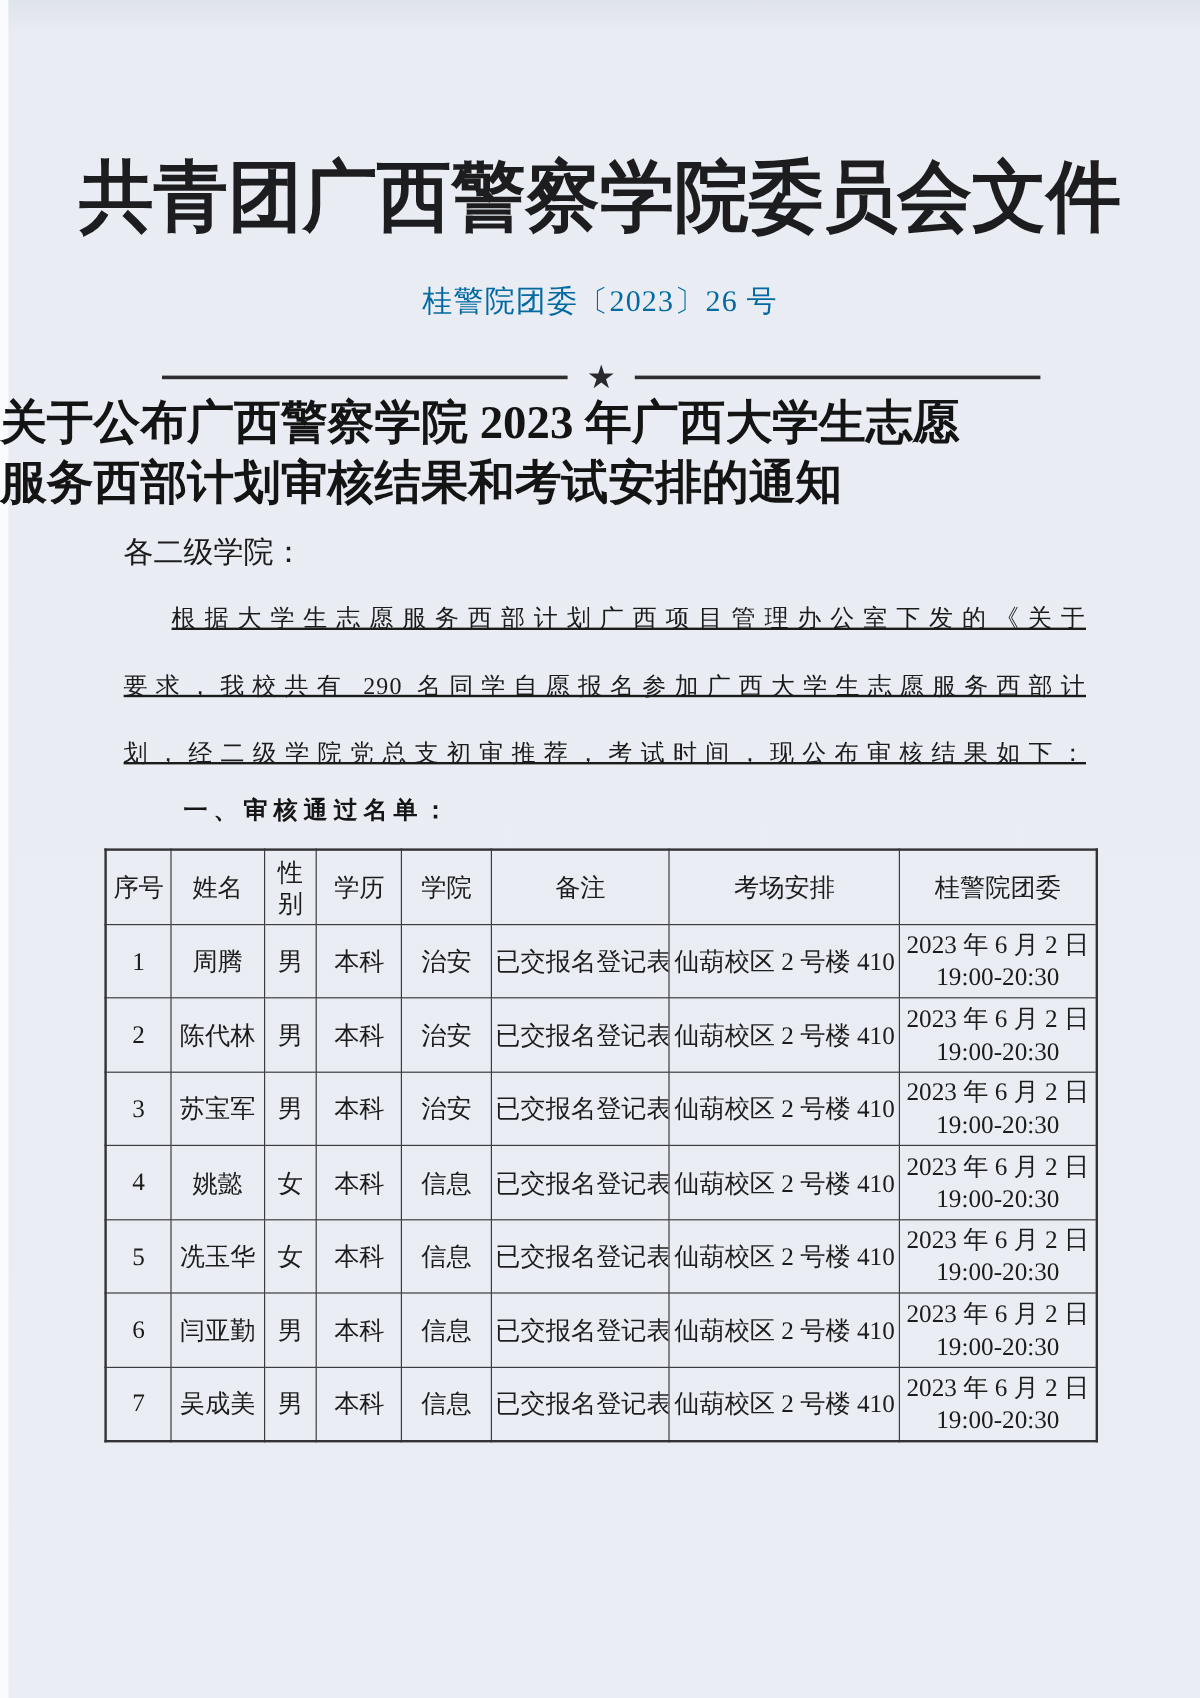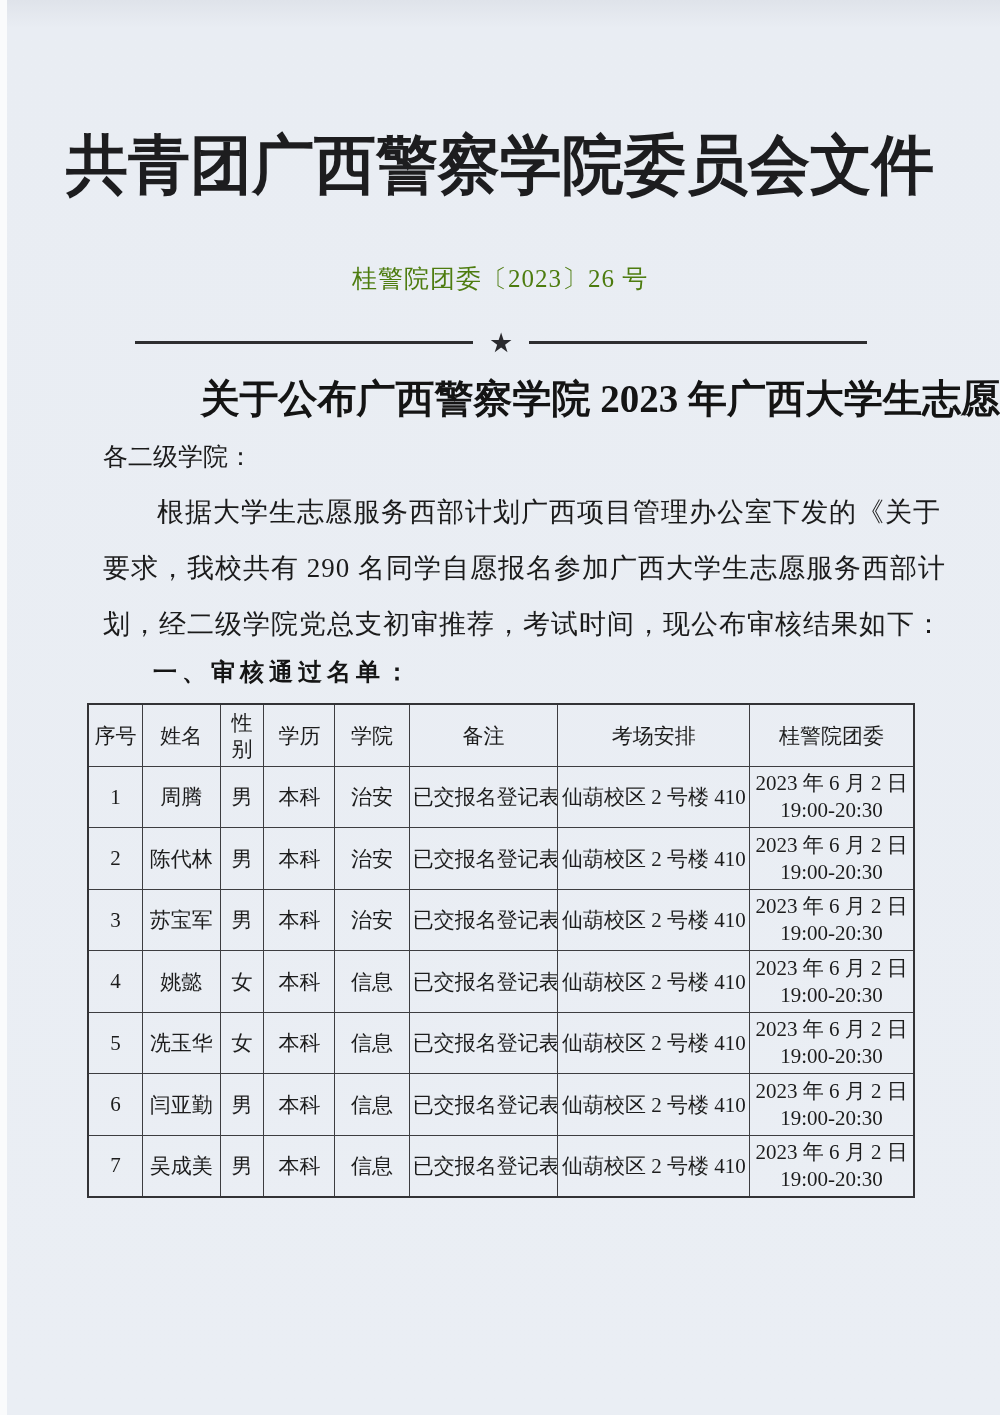--- a/index.html
+++ b/index.html
@@ -25,75 +25,75 @@
     margin-top: 128px;
     text-align: center;
     font-size: 62px;
     line-height: 1.2;
     font-weight: 900;
     letter-spacing: 0px;
     color: #1d1d1f;
     transform: scaleY(1.04);
   }
   .doc-number {
-    margin-top: 60px;
+    margin-top: 32px;
     text-align: center;
     font-size: 25px;
     letter-spacing: 1px;
-    color: #4d7c0f;
+    color: #0369a1;
   }
   .star-divider {
     margin: 34px 133px 0 135px;
     display: flex;
     align-items: center;
   }
   .divider-line {
     flex: 1;
     height: 3px;
     background: #2e2e30;
   }
   .star-glyph {
     font-size: 27px;
     line-height: 27px;
     color: #2a2a2e;
     margin: 0 16px;
     font-family: "DejaVu Sans", sans-serif;
   }
   .notice-title {
-    margin-top: 18px;
-    text-align: right;
+    text-align: left;
     font-size: 39px;
     font-weight: bold;
     line-height: 50px;
     color: #141414;
     letter-spacing: 0px;
   }
   .body-block {
     margin: 0 95px 0 103px;
   }
   .salutation {
     margin-top: 16px;
     font-size: 25px;
     line-height: 34px;
   }
   .paragraph { margin-top: 10px; }
   .para-line {
-    font-size: 27px;
+    font-size: 20px;
     height: 56px;
     line-height: 56px;
     text-align: justify;
     text-align-last: justify;
     white-space: nowrap;
     letter-spacing: 1px;
+    text-decoration: underline;
   }
   .para-line.indent { text-indent: 2em; }
   .section-heading {
     margin-top: 2px;
     padding-left: 50px;
-    font-size: 24px;
+    font-size: 20px;
     line-height: 36px;
     font-weight: bold;
     letter-spacing: 5px;
     color: #151515;
   }
   table.roster {
     margin: 13px 0 0 87px;
     width: 828px;
     border-collapse: collapse;
     table-layout: fixed;
@@ -138,20 +138,21 @@
   <div class="doc-number">桂警院团委〔2023〕26 号</div>
 
   <div class="star-divider">
     <div class="divider-line"></div>
     <span class="star-glyph">★</span>
     <div class="divider-line"></div>
   </div>
 
   <div class="notice-title">
     <div>关于公布广西警察学院 2023 年广西大学生志愿</div>
+    <div>服务西部计划审核结果和考试安排的通知</div>
   </div>
 
   <div class="body-block">
 
     <div class="salutation">各二级学院：</div>
 
     <div class="paragraph">
       <div class="para-line indent">根据大学生志愿服务西部计划广西项目管理办公室下发的《关于</div>
       <div class="para-line">要求，我校共有 290 名同学自愿报名参加广西大学生志愿服务西部计</div>
       <div class="para-line">划，经二级学院党总支初审推荐，考试时间，现公布审核结果如下：</div>

